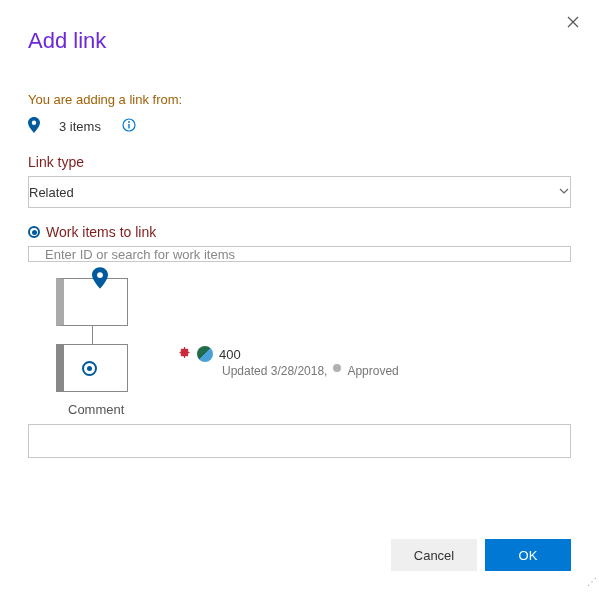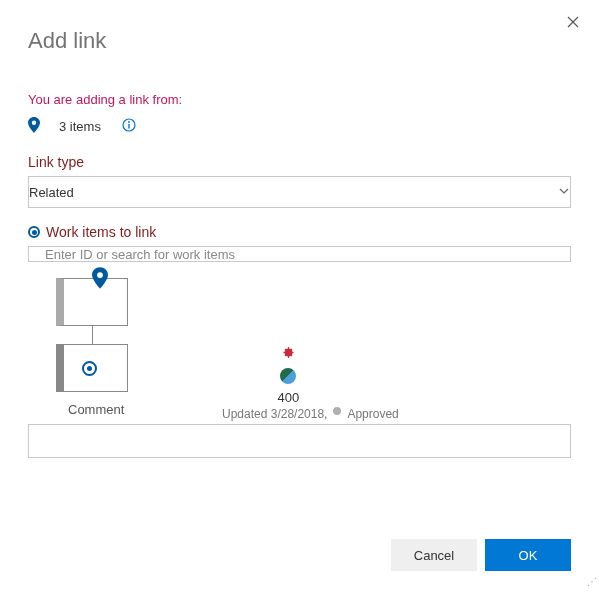--- a/index.html
+++ b/index.html
@@ -25,27 +25,27 @@
       font-size: 16px;
       color: #555;
       cursor: pointer;
       background: none;
       border: none;
       padding: 4px;
     }
     h1.title {
       font-size: 22px;
       font-weight: 400;
-      color: #737373;
+      color: #6d28d9;
       margin-bottom: 38px;
       margin-top: 4px;
     }
     .intro {
       font-size: 13px;
-      color: #be185d;
+      color: #a16207;
       margin-bottom: 10px;
     }
     .items-row {
       display: flex;
       align-items: center;
       gap: 19px;
       margin-bottom: 18px;
     }
     .pin-icon {
       color: #005a9e;
@@ -149,21 +149,20 @@
       top: 70px;
       display: flex;
       flex-direction: column;
       gap: 2px;
     }
     .item-line1 {
       display: flex;
       align-items: center;
       gap: 6px;
       font-size: 13px;
-      flex-direction: column;
     }
     .bug-icon { color: #cc293d; font-size: 13px; }
     .avatar {
       width: 16px;
       height: 16px;
       border-radius: 50%;
       background: linear-gradient(135deg, #1f6b4a 50%, #4aa0d8 50%);
       display: inline-block;
     }
     .item-id { color: #333; }

